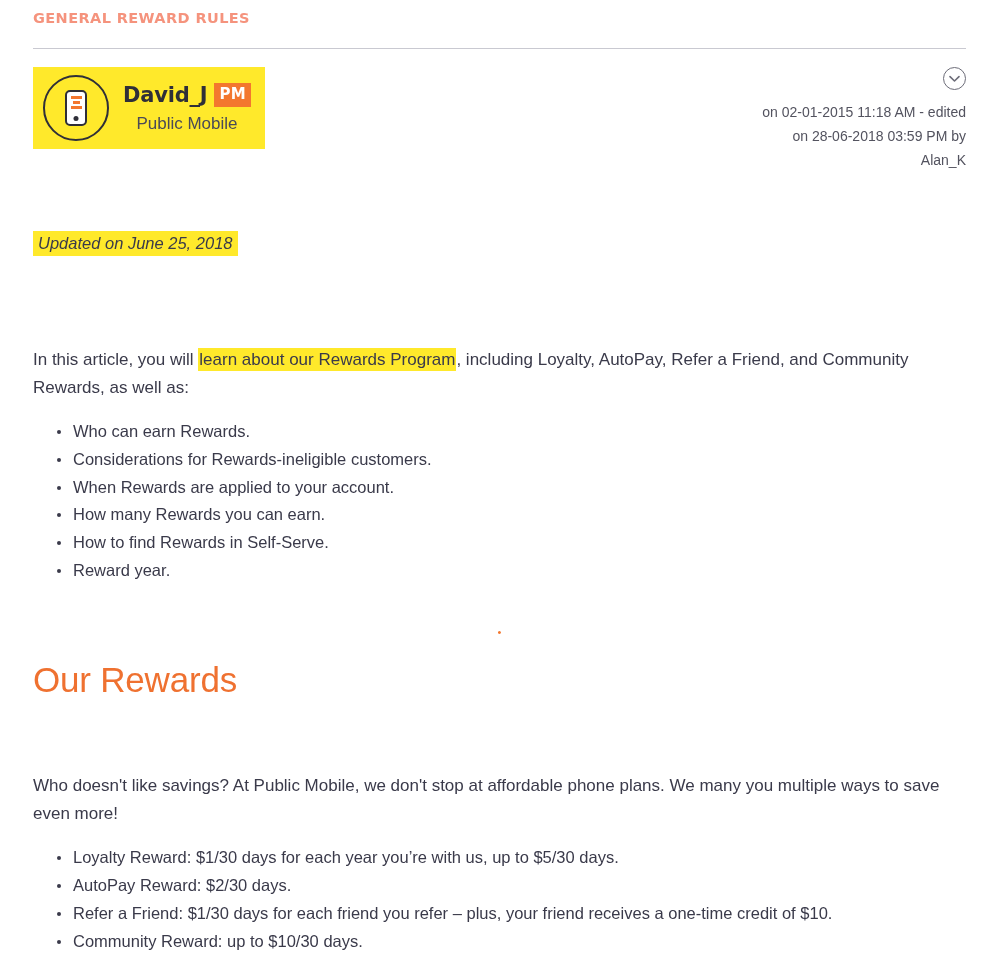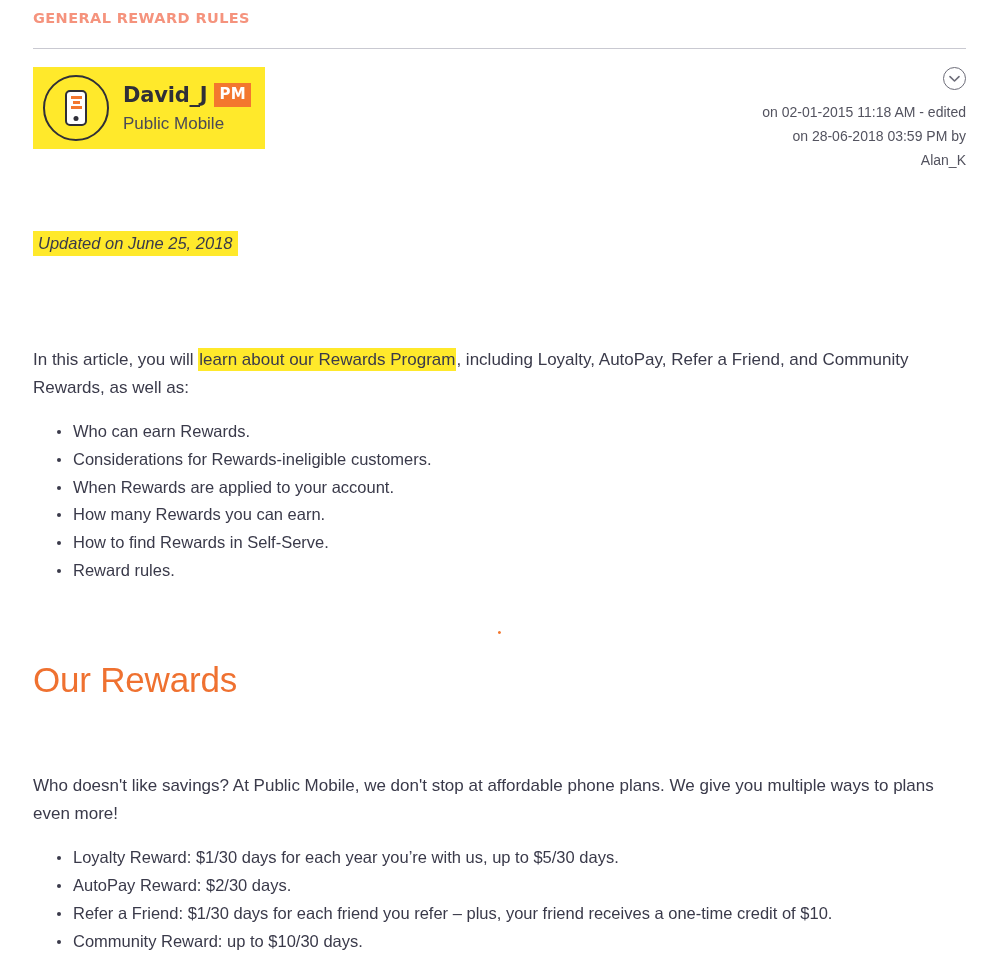--- a/index.html
+++ b/index.html
@@ -41,20 +41,21 @@
     position: relative;
     margin-top: 18px;
     min-height: 96px;
   }
   .author-block {
     display: inline-flex;
     align-items: center;
     background: #ffe92b;
     padding: 8px 14px 8px 10px;
     gap: 14px;
+    text-align: center;
   }
   .avatar {
     width: 62px;
     height: 62px;
     border-radius: 50%;
     border: 2px solid #2f2f38;
     background: #ffe92b;
     display: flex;
     align-items: center;
     justify-content: center;
@@ -260,28 +261,28 @@
   <p class="intro">
     <span>In this article, you will </span><span class="hl">learn about our Rewards Program</span><span>, including Loyalty, AutoPay, Refer a Friend, and Community Rewards, as well as:</span>
   </p>
 
   <ul class="bullets">
     <li>Who can earn Rewards.</li>
     <li>Considerations for Rewards-ineligible customers.</li>
     <li>When Rewards are applied to your account.</li>
     <li>How many Rewards you can earn.</li>
     <li>How to find Rewards in Self-Serve.</li>
-    <li>Reward rules.</li>
+    <li>Reward year.</li>
   </ul>
 
   <div class="dot-divider">•</div>
 
   <h2 class="section-title">Our Rewards</h2>
 
-  <p class="para">Who doesn't like savings? At Public Mobile, we don't stop at affordable phone plans. We give you multiple ways to plans even more!</p>
+  <p class="para">Who doesn't like savings? At Public Mobile, we don't stop at affordable phone plans. We many you multiple ways to save even more!</p>
 
   <ul class="bullets">
     <li>Loyalty Reward: $1/30 days for each year you’re with us, up to $5/30 days.</li>
     <li>AutoPay Reward: $2/30 days.</li>
     <li>Refer a Friend: $1/30 days for each friend you refer – plus, your friend receives a one-time credit of $10.</li>
     <li>Community Reward: up to $10/30 days.</li>
   </ul>
 
   <div class="spacer-bottom"></div>
 </div>

